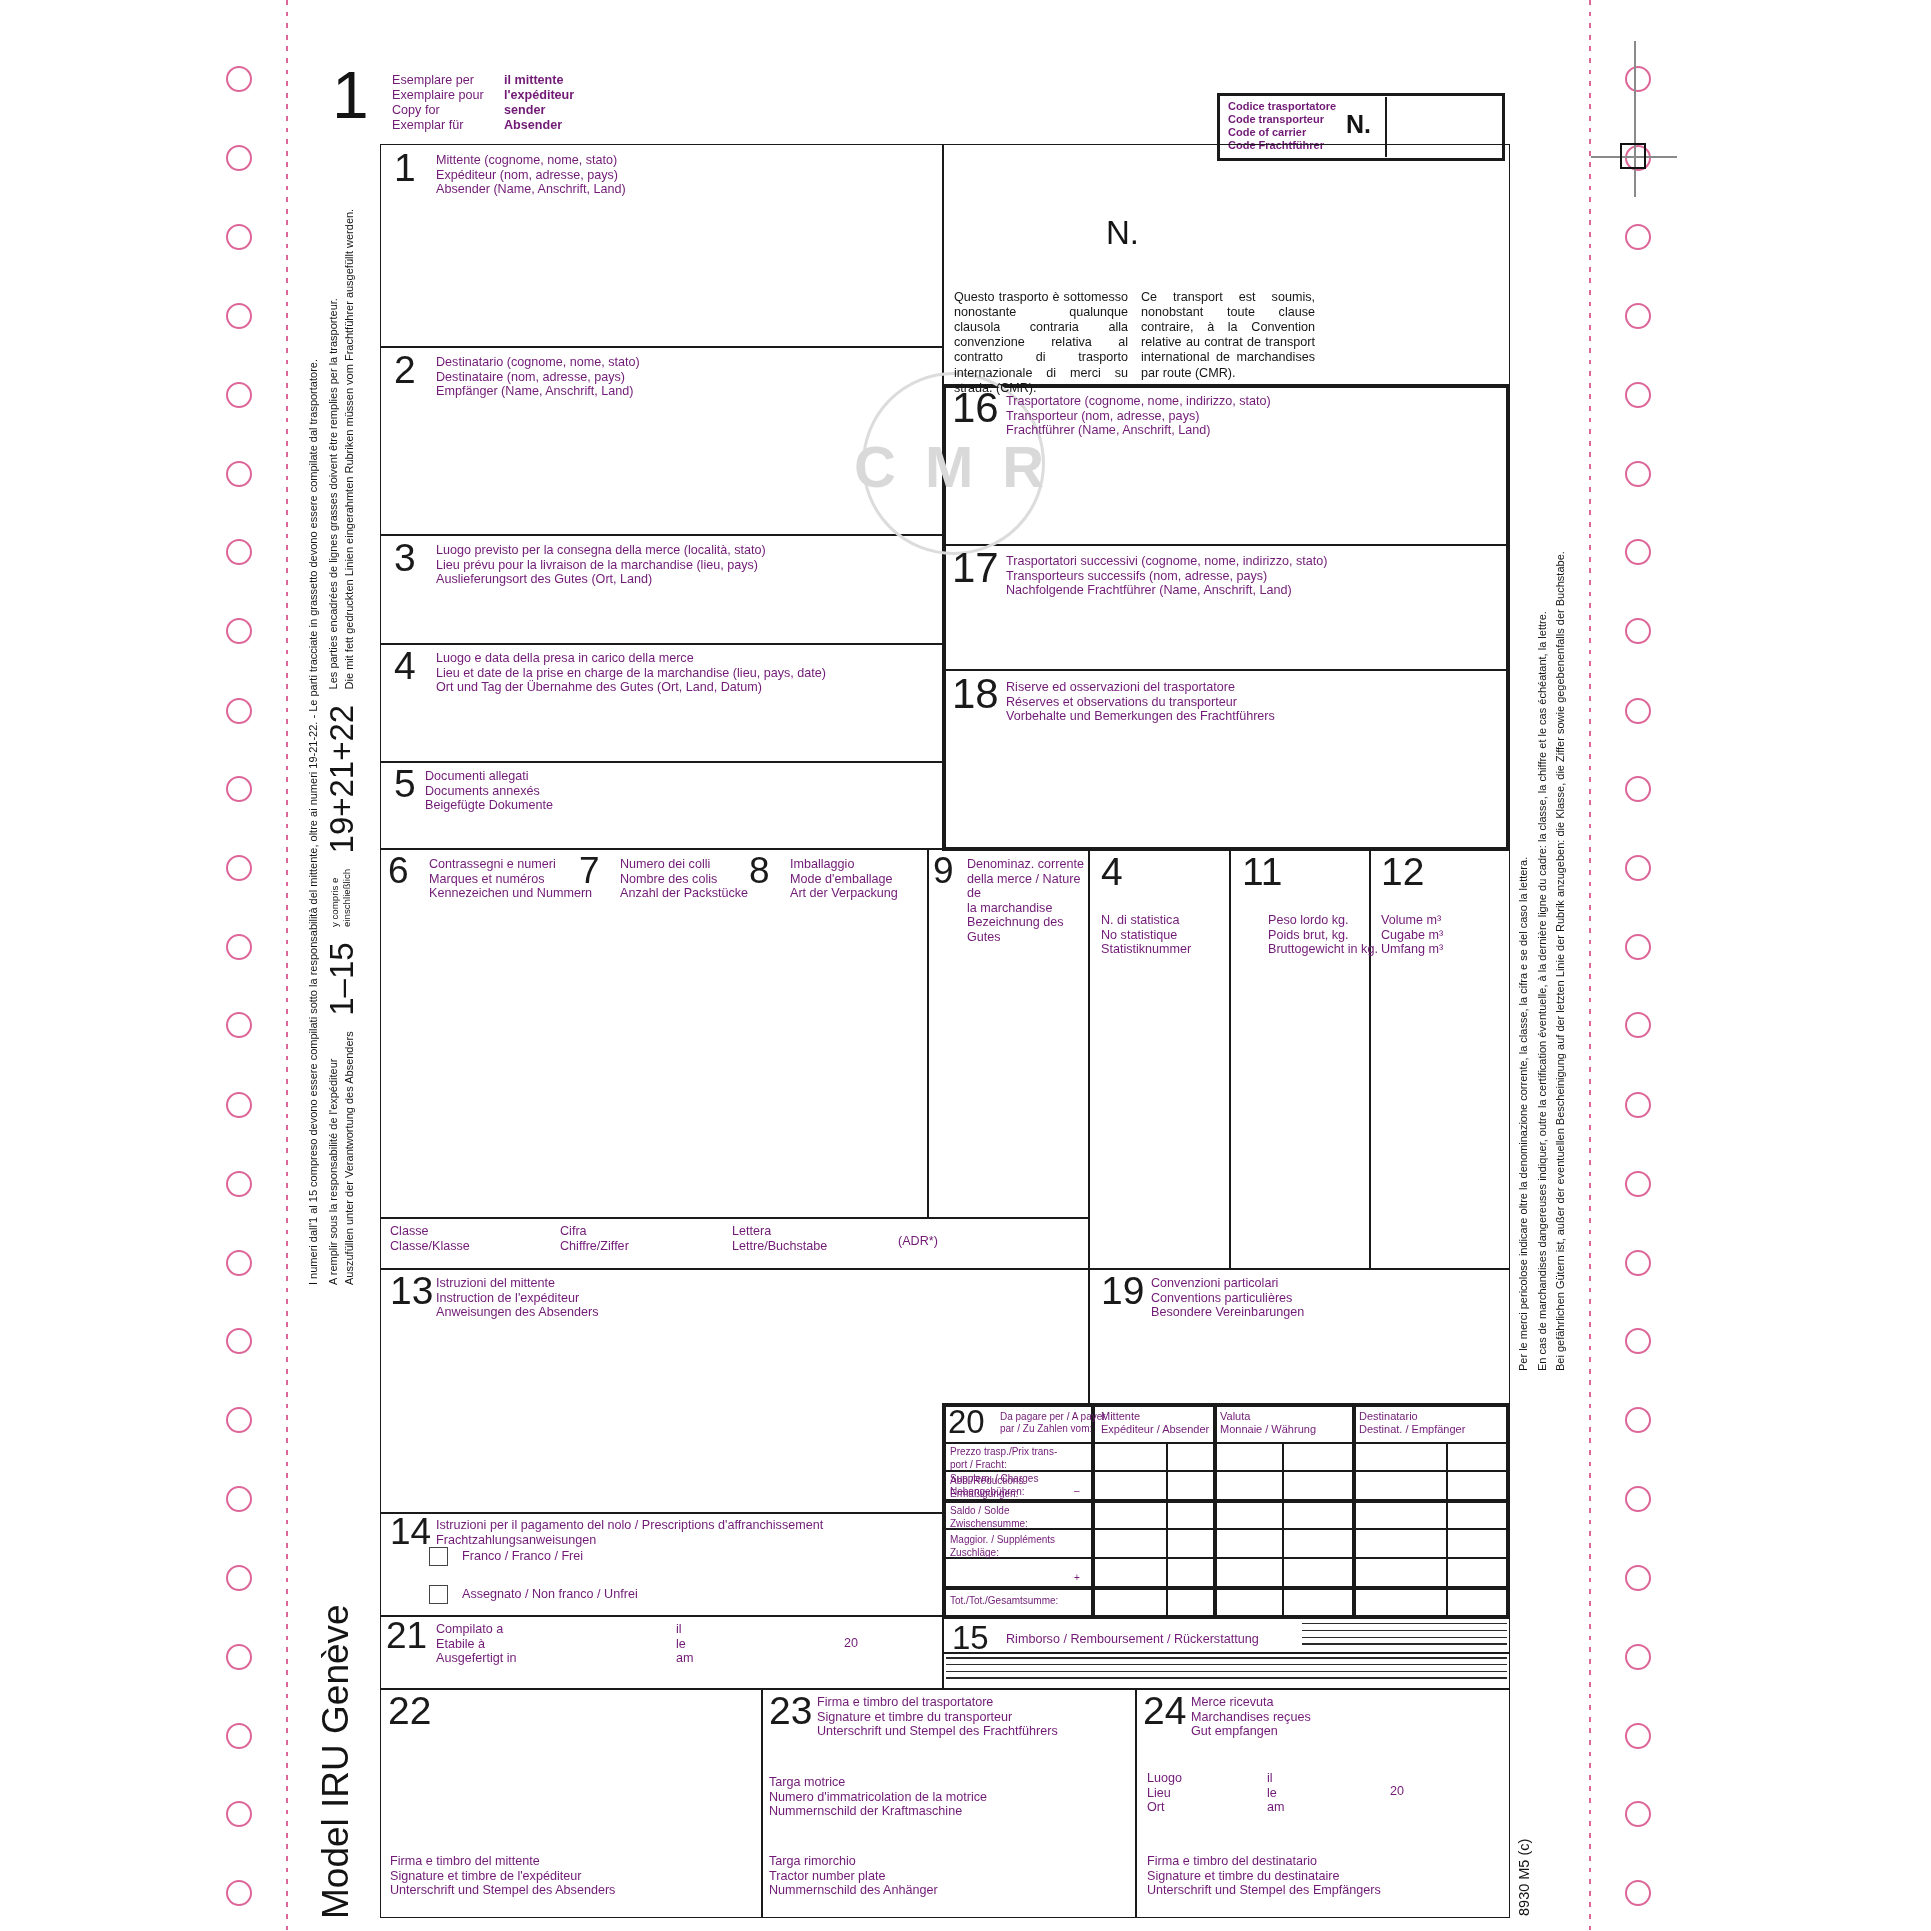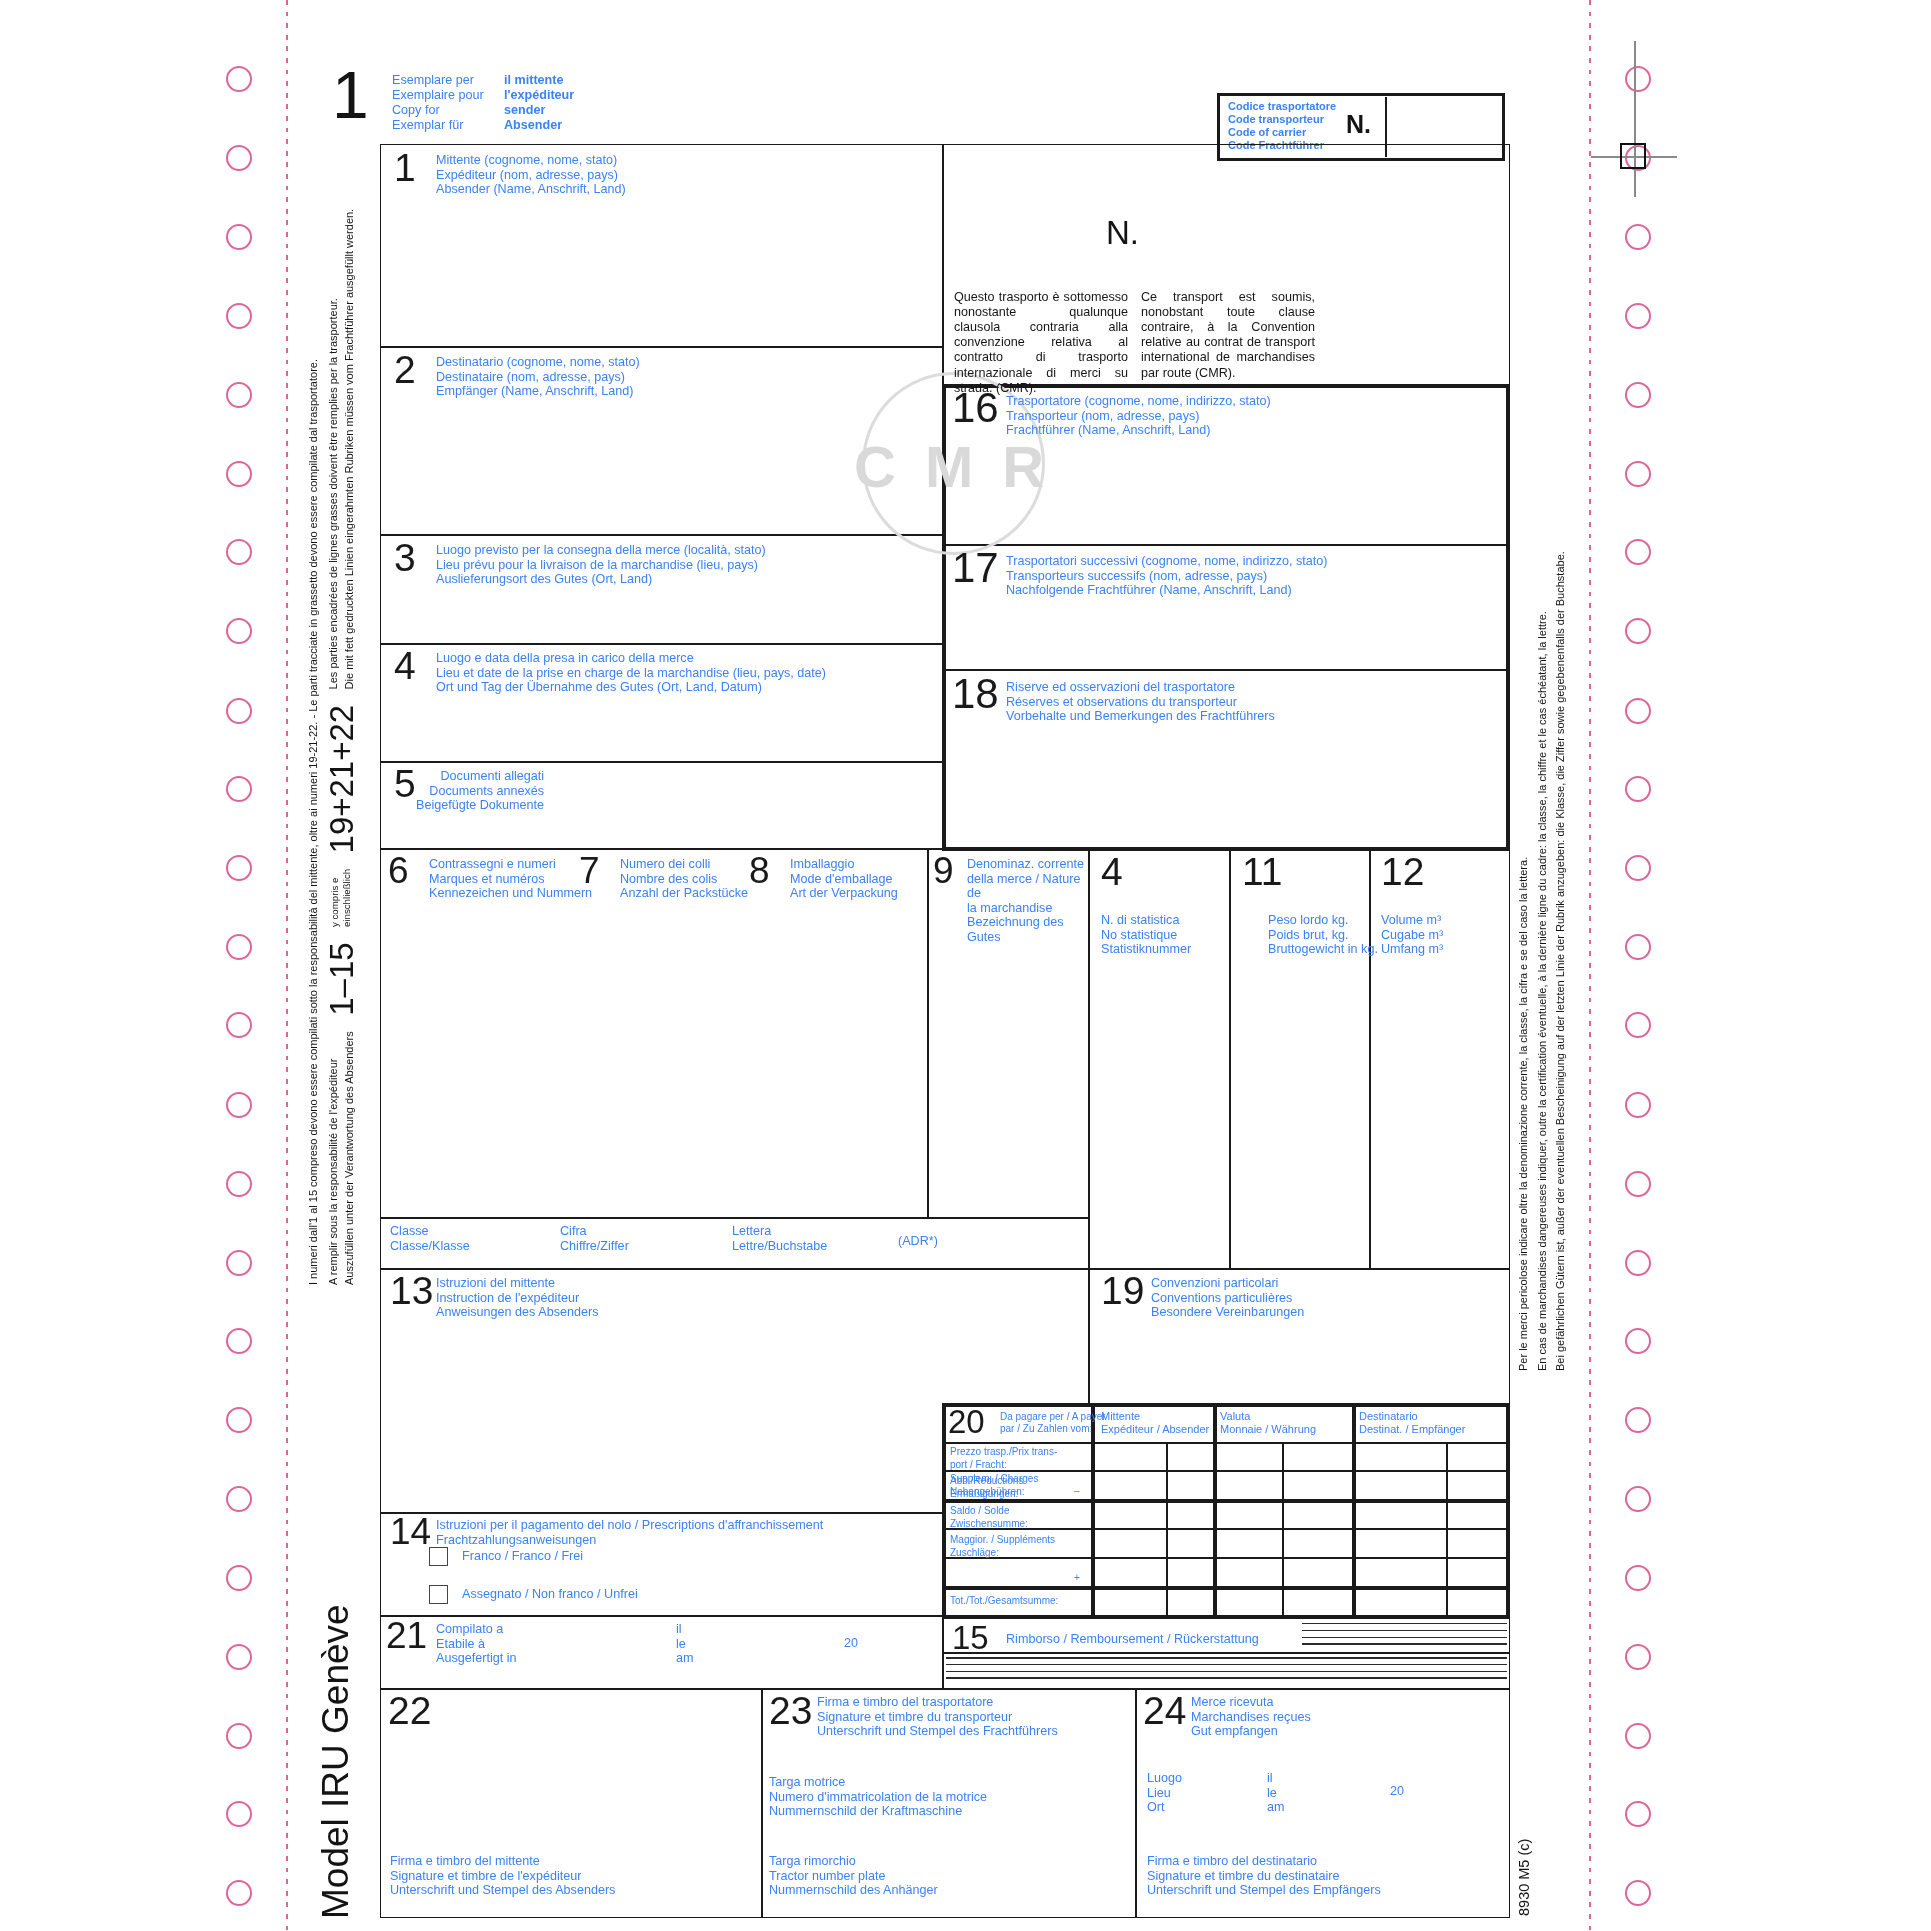--- a/index.html
+++ b/index.html
@@ -1,19 +1,19 @@
 <!DOCTYPE html>
 <html><head>
 <meta charset="utf-8">
 <style>
   html,body{margin:0;padding:0;background:#ffffff;}
   .page{position:relative;width:1931px;height:1931px;background:#fff;overflow:hidden;
         font-family:"Liberation Sans","DejaVu Sans",sans-serif;color:#141414;}
   .abs{position:absolute;}
-  .lbl{position:absolute;font-size:12.6px;line-height:1.16;white-space:pre-line;color:#3b82f6;}
+  .lbl{position:absolute;font-size:12.6px;line-height:1.16;white-space:pre-line;color:#701a75;}
   .sm{font-size:11px;}
   .xs{font-size:10px;}
   .b{font-weight:bold;}
   .num{position:absolute;font-size:39px;line-height:.85;color:#1a1a1a;}
   .num-lg{font-size:42px;}
   .num-md{font-size:33px;}
   .ln{position:absolute;background:#1a1a1a;}
   .rect{position:absolute;border:1.9px solid #1a1a1a;box-sizing:border-box;background:transparent;}
   .heavy{border-width:4.8px;}
   .clause{position:absolute;font-size:12.6px;line-height:1.2;text-align:justify;color:#161616;}
@@ -182,21 +182,21 @@
 Auslieferungsort des Gutes (Ort, Land)</div>
   <div class="field" style="left:436px;top:593px;width:483px;height:43px;"></div>
 
   <div class="num" style="left:394px;top:649px;">4</div>
   <div class="lbl" style="left:436px;top:651px;">Luogo e data della presa in carico della merce
 Lieu et date de la prise en charge de la marchandise (lieu, pays, date)
 Ort und Tag der Übernahme des Gutes (Ort, Land, Datum)</div>
   <div class="field" style="left:436px;top:701px;width:483px;height:53px;"></div>
 
   <div class="num" style="left:394px;top:767px;">5</div>
-  <div class="lbl" style="left:416px;top:769px;text-align:right;">Documenti allegati
+  <div class="lbl" style="left:425px;top:769px;">Documenti allegati
 Documents annexés
 Beigefügte Dokumente</div>
   <div class="field" style="left:436px;top:819px;width:483px;height:24px;"></div>
 
   <div class="num num-lg" style="left:952px;top:390px;">16</div>
   <div class="lbl" style="left:1006px;top:394px;">Trasportatore (cognome, nome, indirizzo, stato)
 Transporteur (nom, adresse, pays)
 Frachtführer (Name, Anschrift, Land)</div>
   <div class="field" style="left:1006px;top:444px;width:473px;height:92px;"></div>
 

